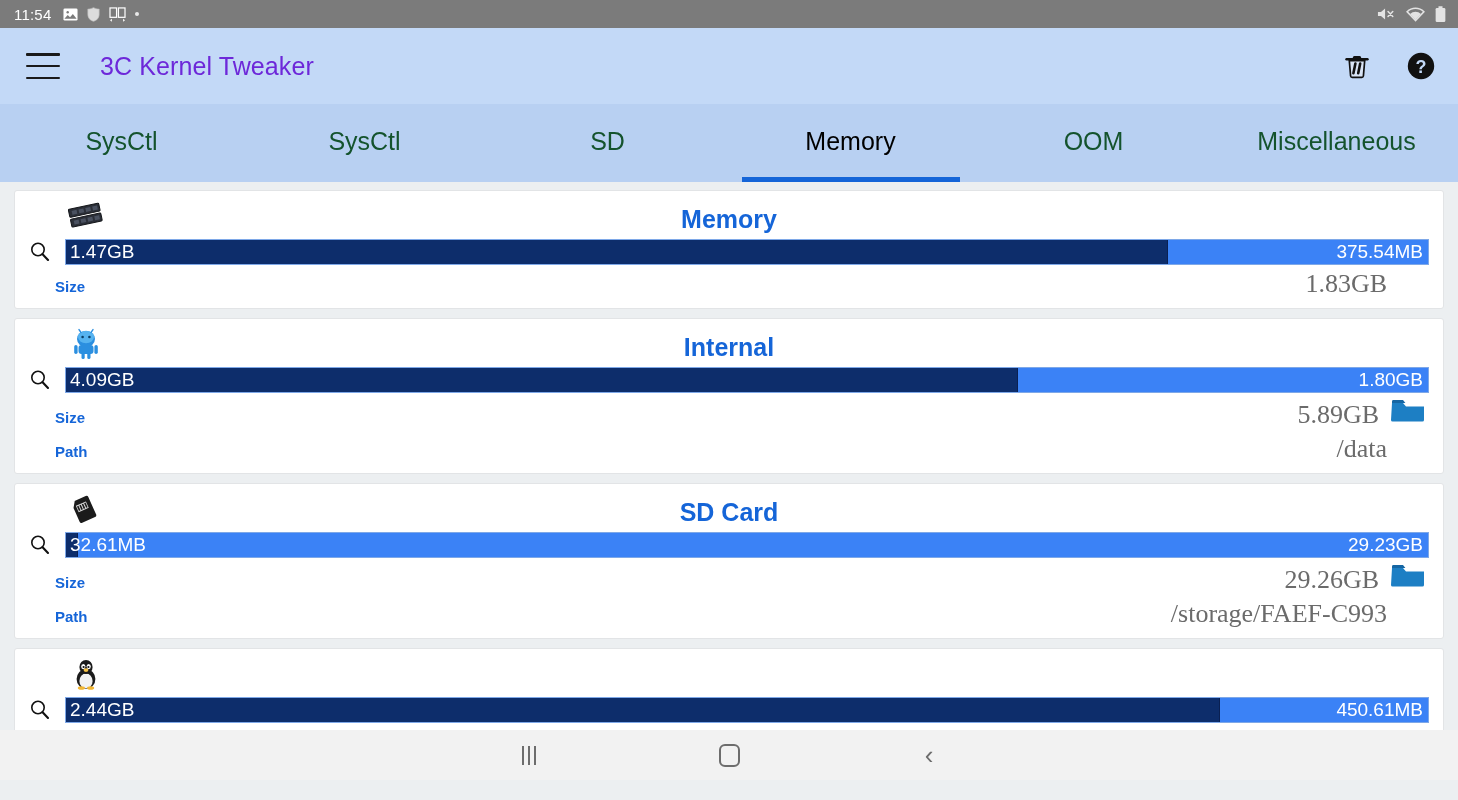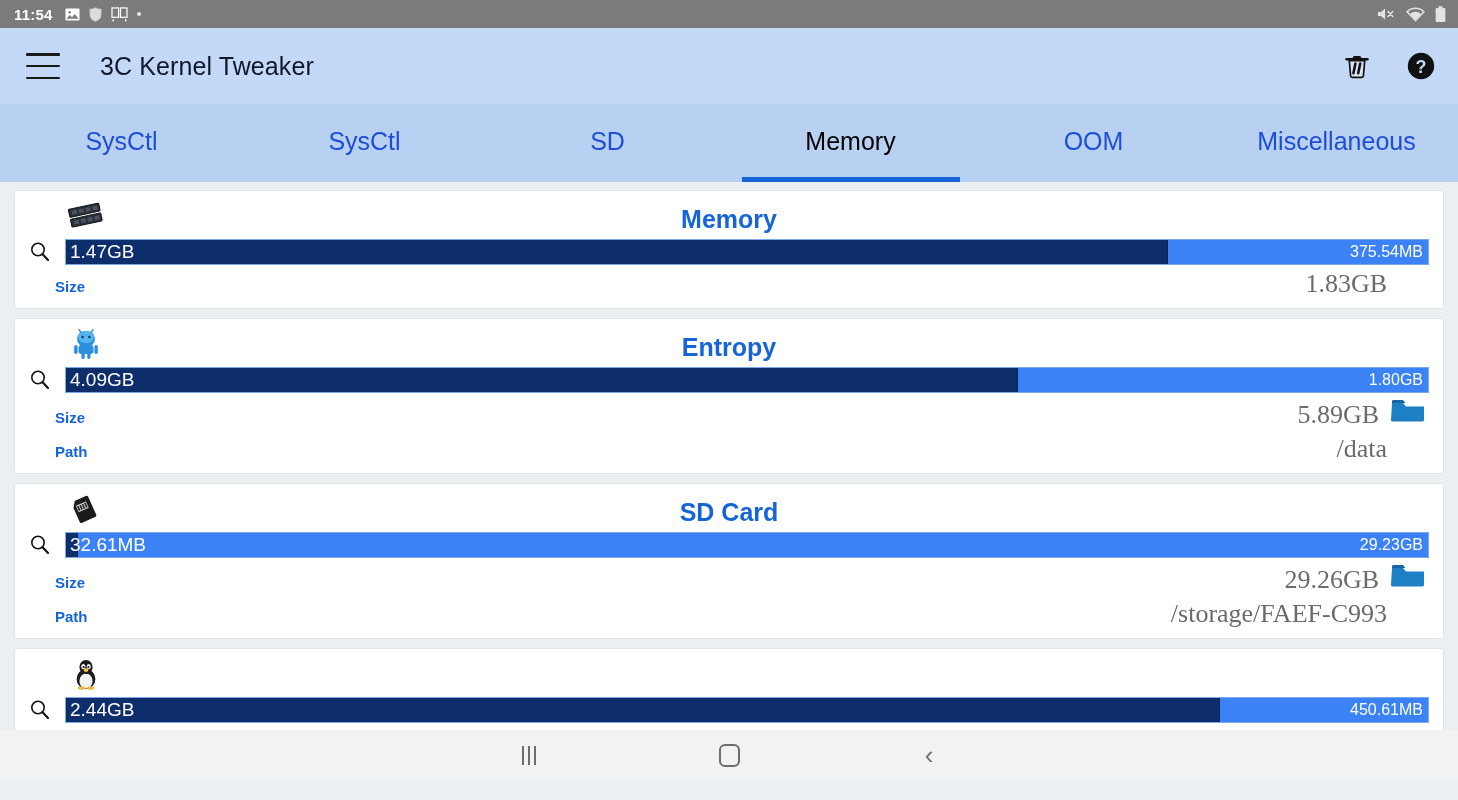--- a/index.html
+++ b/index.html
@@ -11,52 +11,52 @@
   }
 
   
   .statusbar {
     height: 28px;
     background: #7b7b7b;
     display: flex; align-items: center;
     padding: 0 12px 0 14px;
     color: #ffffff;
   }
-  .statusbar .clock { font-size: 15px; letter-spacing: .2px; font-weight: bold; }
+  .statusbar .clock { font-size: 15px; letter-spacing: .2px; }
   .statusbar .sb-icons-left { display: flex; align-items: center; gap: 9px; margin-left: 12px; }
   .statusbar .spacer { flex: 1; }
   .statusbar .sb-icons-right { display: flex; align-items: center; gap: 10px; }
   .sb-ico { display: inline-flex; align-items: center; justify-content: center; }
   .dot-sep { width: 4px; height: 4px; border-radius: 50%; background: #e8e8e8; display: inline-block; }
 
   
   .appbar {
     height: 76px;
     background: #c3d9f7;
     display: flex; align-items: center;
     padding: 0 22px 0 26px;
   }
   .hamburger { width: 34px; height: 26px; display: flex; flex-direction: column; justify-content: space-between; cursor: pointer; }
   .hamburger span { display: block; height: 2.5px; background: #1a1a1a; border-radius: 1px; }
-  .app-title { font-size: 25px; color: #0f172a; margin-left: 40px; letter-spacing: .1px; }
+  .app-title { font-size: 25px; color: #6d28d9; margin-left: 40px; letter-spacing: .1px; }
   .appbar .spacer { flex: 1; }
   .appbar-actions { display: flex; align-items: center; gap: 34px; }
 
   
   .tabbar {
     height: 78px;
     background: #b8d0f2;
     display: flex; align-items: stretch;
   }
   .tab {
     flex: 1;
     display: flex; align-items: center; justify-content: center;
     position: relative;
     font-size: 25px;
-    color: #1d4ed8;
+    color: #14532d;
     cursor: pointer;
     padding-bottom: 4px;
   }
   .tab.active { color: #000000; }
   .tab.active::after {
     content: "";
     position: absolute;
     left: 50%; transform: translateX(-50%);
     bottom: 0;
     width: 218px; height: 5px;
@@ -113,21 +113,21 @@
     position: absolute; left: 0; top: 0; bottom: 0;
     background: #0d2d6b;
     border-right: 1px solid #0a2052;
   }
   .bar .lbl-left {
     position: absolute; left: 4px; top: 50%; transform: translateY(-50%);
     font-size: 19px; color: #ffffff; white-space: nowrap;
   }
   .bar .lbl-right {
     position: absolute; right: 5px; top: 50%; transform: translateY(-50%);
-    font-size: 16px; color: #ffffff; white-space: nowrap;
+    font-size: 19px; color: #ffffff; white-space: nowrap;
   }
 
   .kv-row {
     display: flex; align-items: baseline;
     padding: 4px 14px 0 0;
     min-height: 30px;
   }
   .kv-key {
     flex: 0 0 auto;
     margin-left: 40px;
@@ -305,21 +305,21 @@
           <circle cx="12.6" cy="9" r="1.3" fill="#0b3e66"></circle>
             <circle cx="19.4" cy="9" r="1.3" fill="#0b3e66"></circle>
           <path d="M11 4.5 L9 1.6 M21 4.5 L23 1.6" stroke="#2b8fe0" stroke-width="1.4" stroke-linecap="round"></path>
           <rect x="8.5" y="17" width="15" height="9" rx="3" fill="#2b8fe0"></rect>
           <rect x="4.2" y="17" width="3.4" height="9" rx="1.7" fill="#2b8fe0"></rect>
           <rect x="24.4" y="17" width="3.4" height="9" rx="1.7" fill="#2b8fe0"></rect>
           <rect x="11.5" y="25" width="3.2" height="6" rx="1.6" fill="#2b8fe0"></rect>
           <rect x="17.3" y="25" width="3.2" height="6" rx="1.6" fill="#2b8fe0"></rect>
         </svg>
       </span>
-      <span class="card-title">Entropy</span>
+      <span class="card-title">Internal</span>
     </div>
     <div class="bar-row">
       <span class="mag">
         <svg width="24" height="24" viewBox="0 0 24 24">
             <circle cx="10" cy="9.5" r="6.2" fill="none" stroke="#111" stroke-width="1.6"></circle>
             <path d="M14.6 14.3 L20 20" stroke="#111" stroke-width="2.1" stroke-linecap="round"></path>
           </svg>
       </span>
       <span class="bar">
         <span class="used" style="width:69.9%"></span>

